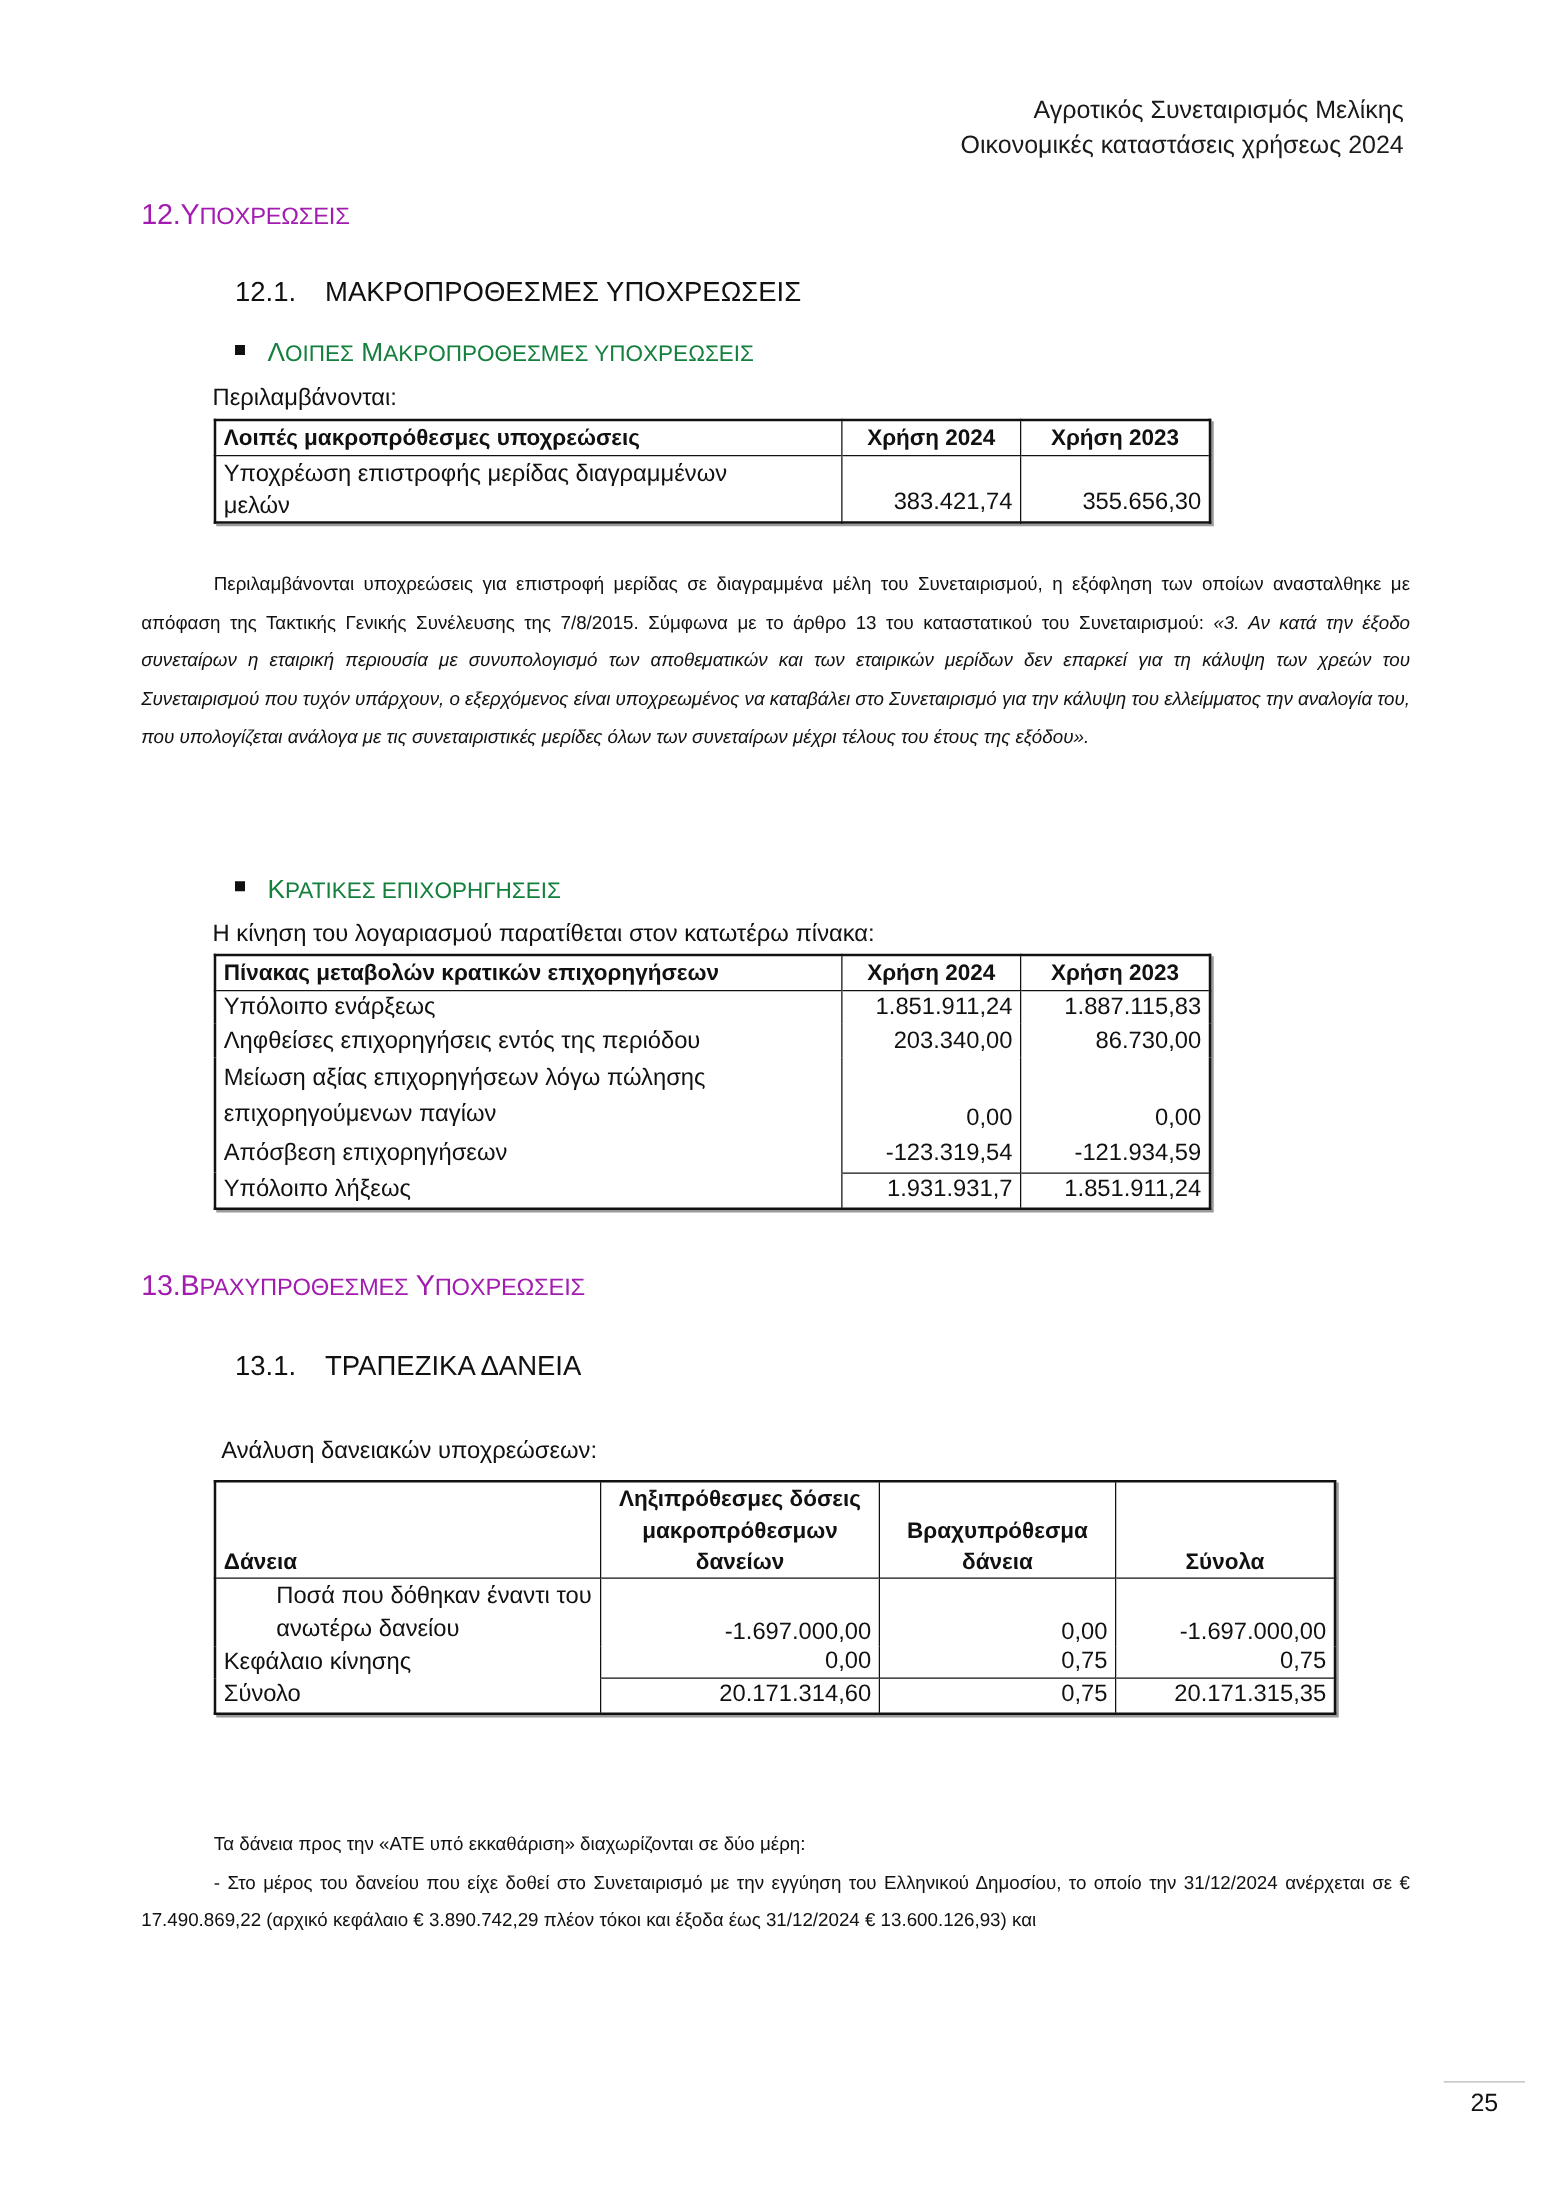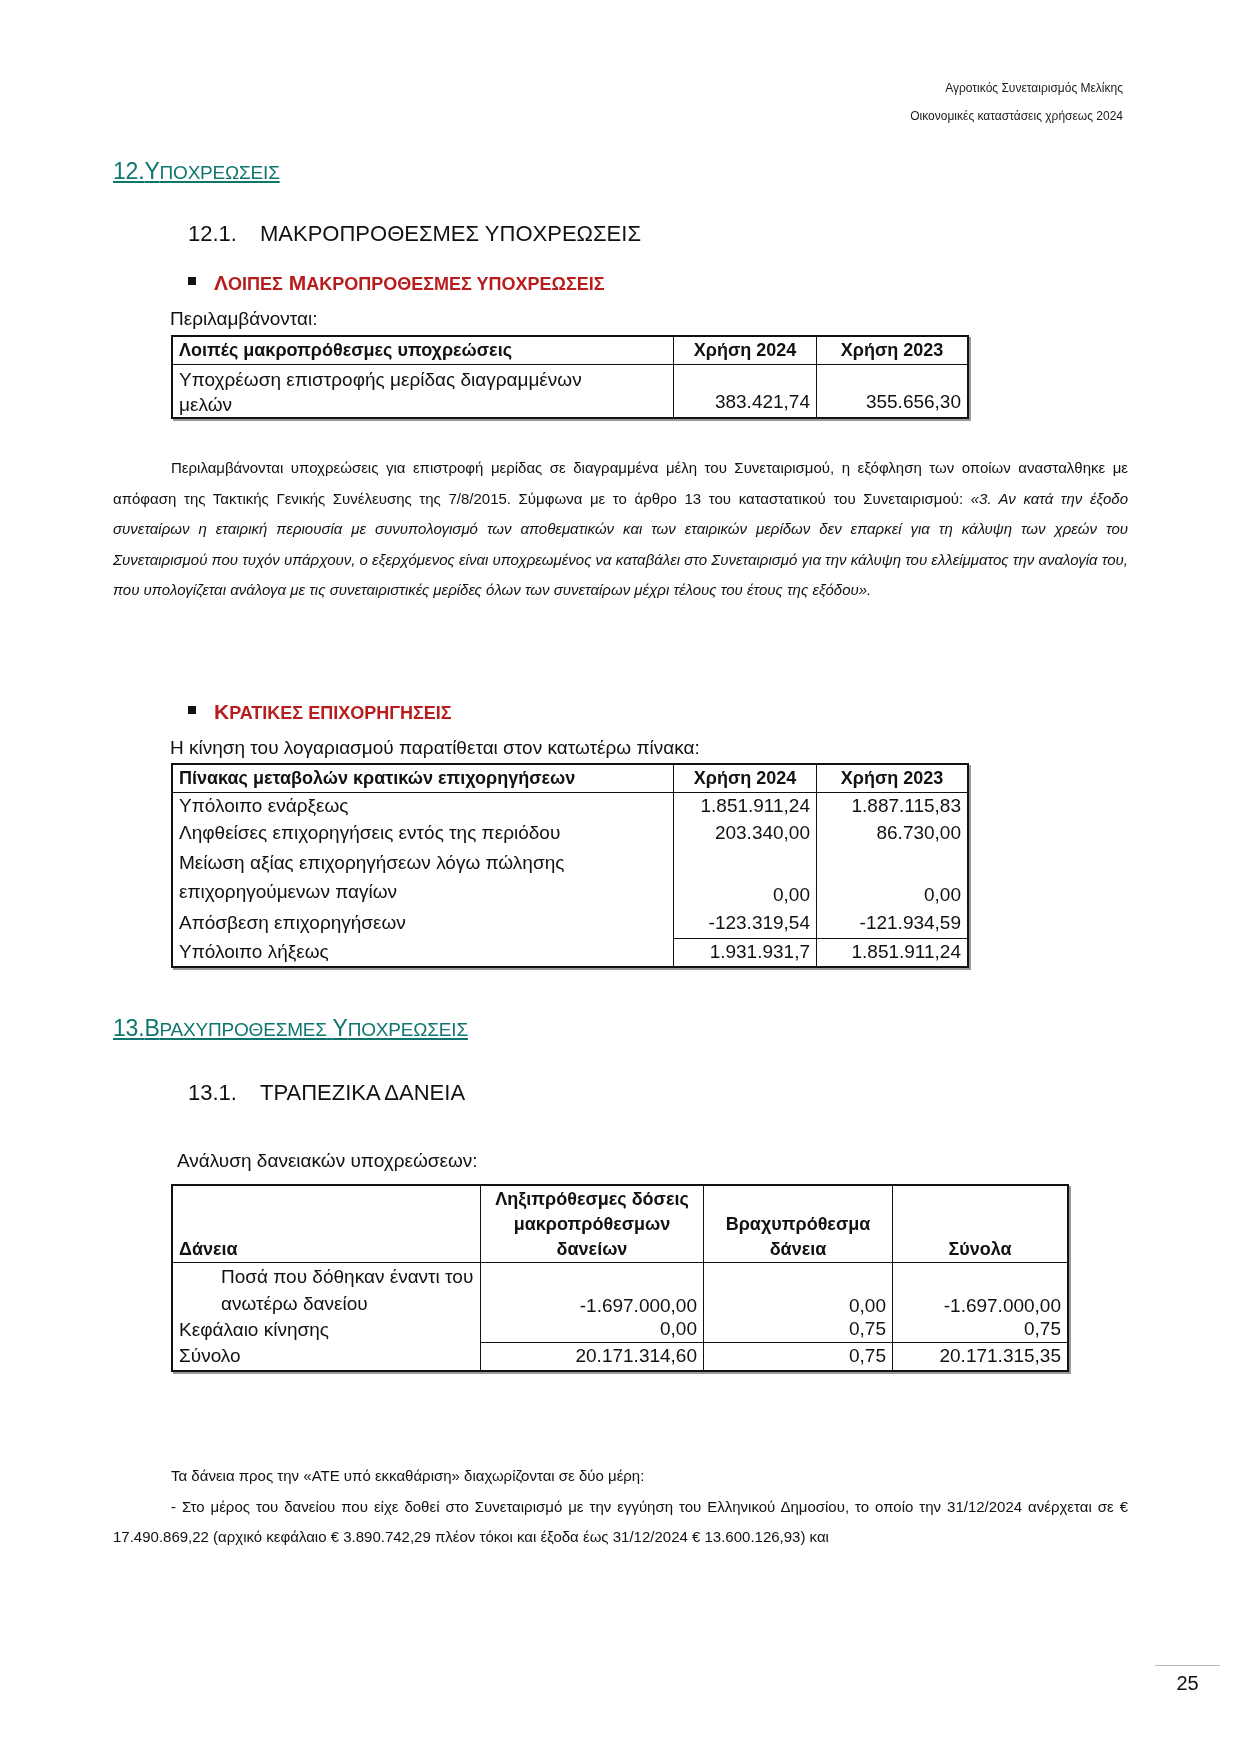--- a/index.html
+++ b/index.html
@@ -1,25 +1,25 @@
 <!DOCTYPE html>
 <html><head>
 <meta charset="utf-8">
 <style>
   html, body { margin: 0; padding: 0; background: #ffffff; }
   body { width: 1241px; height: 1755px; position: relative; overflow: hidden;
          font-family: "Liberation Sans", sans-serif; color: #111111; }
   .abs { position: absolute; }
-  .hdr { right: 118px; text-align: right; font-size: 12px; line-height: 28px; color: #1a1a1a; }
-  .h1 { font-size: 23px; color: #0f766e; letter-spacing: -0.2px; text-decoration: underline; }
+  .hdr { right: 118px; text-align: right; font-size: 20px; line-height: 28px; color: #1a1a1a; }
+  .h1 { font-size: 23px; color: #a21caf; letter-spacing: -0.2px; }
   .h1 .sc { font-size: 19px; }
   .h2 { font-size: 22px; color: #111; }
   .h2 .num { display: inline-block; width: 72px; }
   .h2 .sc { font-size: 22px; }
-  .h3 { font-size: 21px; color: #b91c1c; font-weight: bold; }
+  .h3 { font-size: 21px; color: #15803d; }
   .h3 .sc { font-size: 18px; }
   .bullet { display: inline-block; width: 8px; height: 8px; background: #111; margin-right: 18px; vertical-align: middle; position: relative; top: -3px; }
   .txt { font-size: 19px; line-height: 24px; }
   .para { font-size: 15px; line-height: 30.6px; text-align: justify; text-align-last: left; width: 1015px; left: 113px; }
   .para .indent { display: inline-block; width: 58px; }
   .para i { font-style: italic; }
 
   table { border-collapse: collapse; position: absolute; font-size: 19px; }
   table td { padding: 0 6px; }
   .t-border { border: 2.5px solid #111; }

